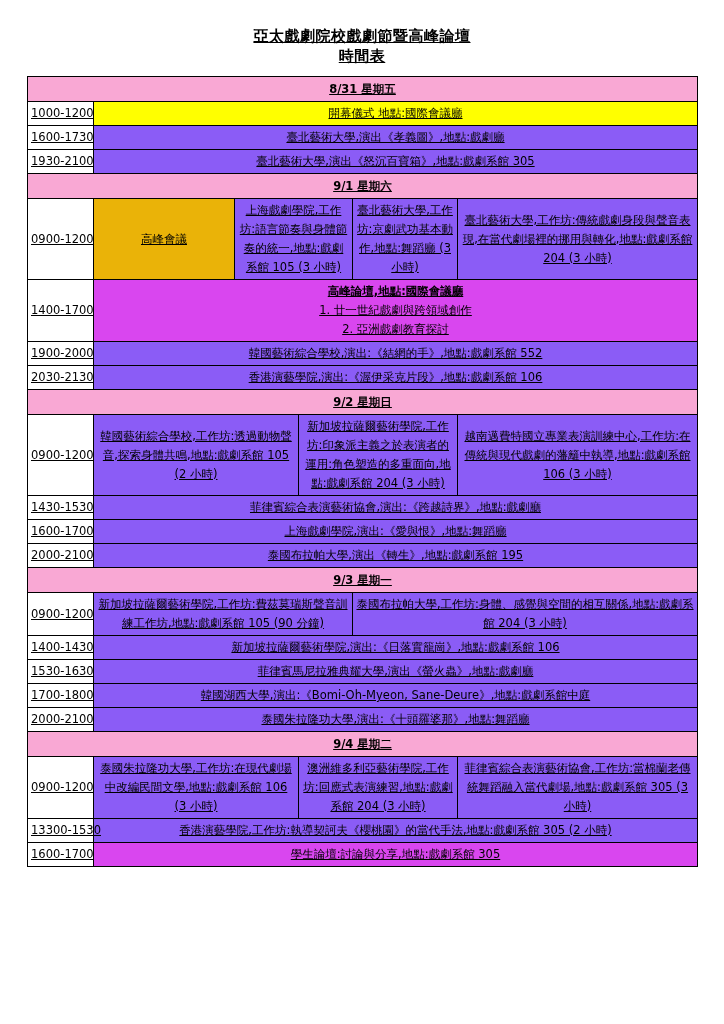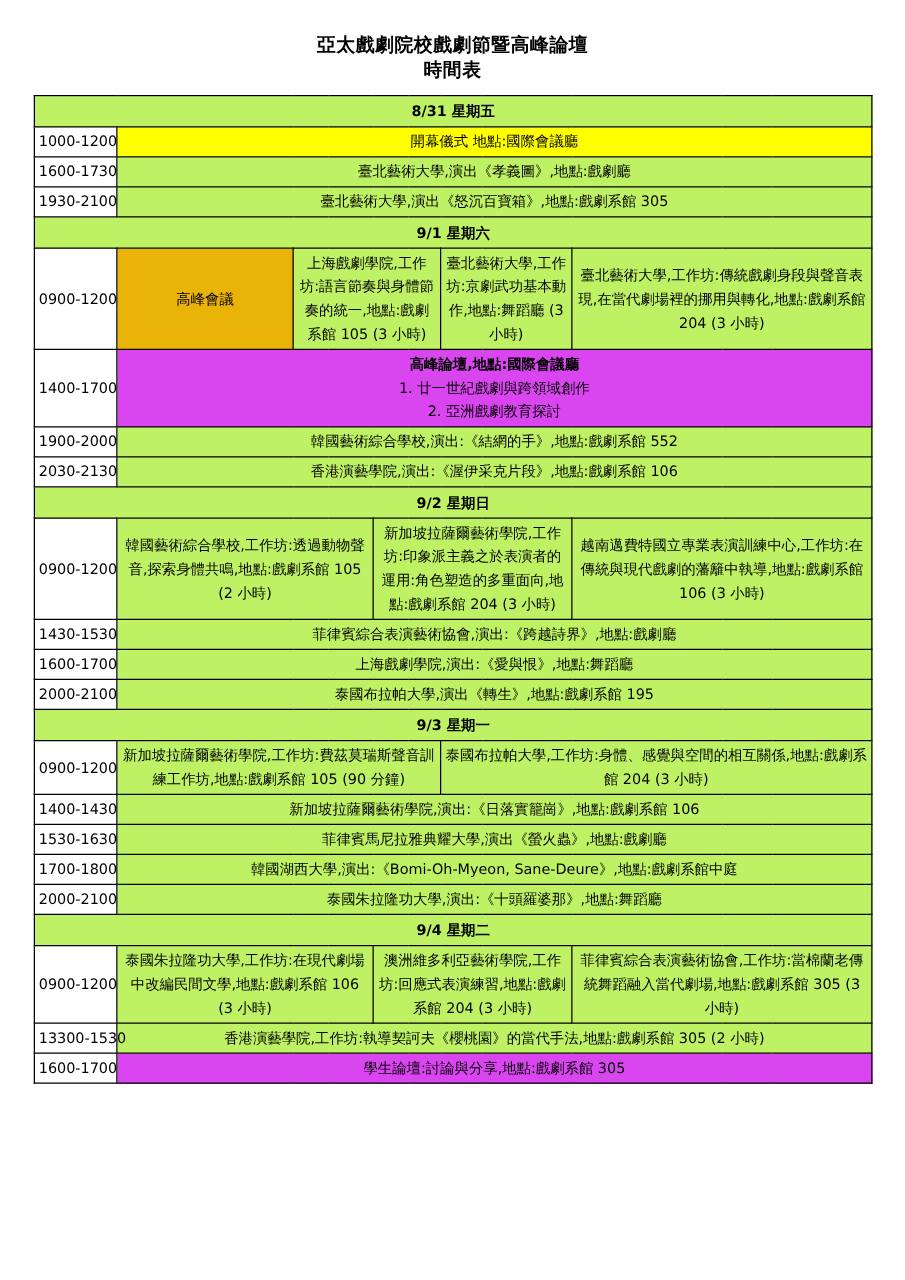--- a/index.html
+++ b/index.html
@@ -13,20 +13,21 @@
     font-family: "DejaVu Sans", "Liberation Sans", sans-serif;
     color: #000000;
     overflow: hidden;
   }
   .page {
     width: 724px;
     height: 925px;
     position: relative;
     box-sizing: border-box;
     padding: 0;
+    text-decoration: underline;
   }
   .title-block {
     text-align: center;
     padding-top: 26px;
     padding-bottom: 10px;
   }
   .title-line {
     font-size: 15px;
     font-weight: bold;
     line-height: 20px;
@@ -51,29 +52,29 @@
     word-break: break-all;
   }
   td.time {
     width: 66px;
     text-align: center;
     font-size: 11.5px;
     white-space: nowrap;
     background: #ffffff;
   }
   td.daybar {
-    background: #bef264;
+    background: #f9a8d4;
     font-weight: bold;
     font-size: 12px;
     text-align: center;
     height: 20px;
   }
   td.yellow { background: #ffff00; }
   td.green  { background: #d946ef; }
-  td.white  { background: #bef264; }
+  td.white  { background: #8b5cf6; }
   .forum-title {
     font-weight: bold;
     display: block;
   }
   .forum-item {
     display: block;
   }
   td.cellwrap {
     text-align: center;
     padding: 4px 6px;

